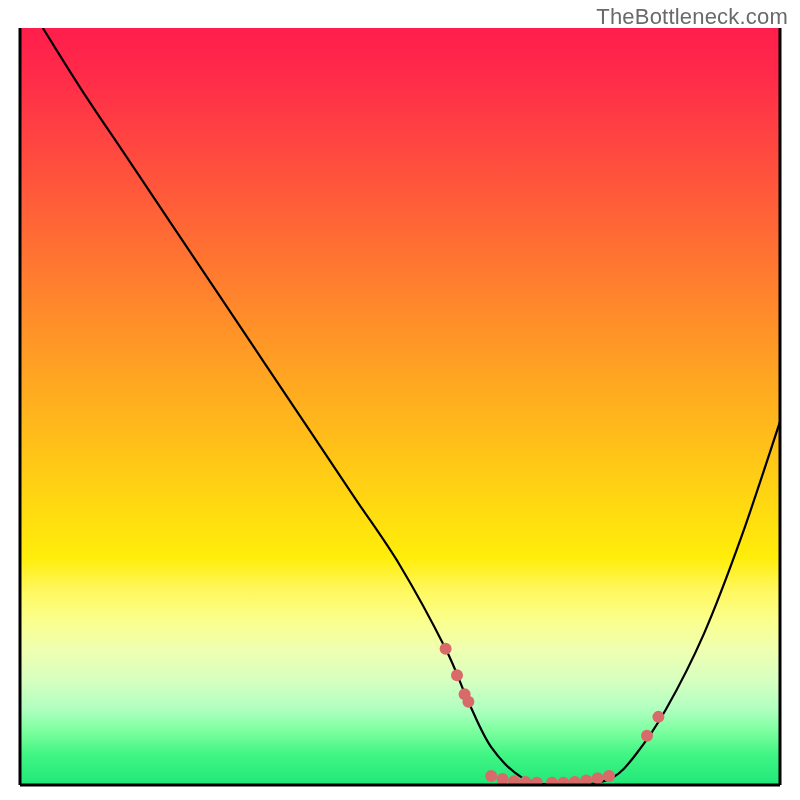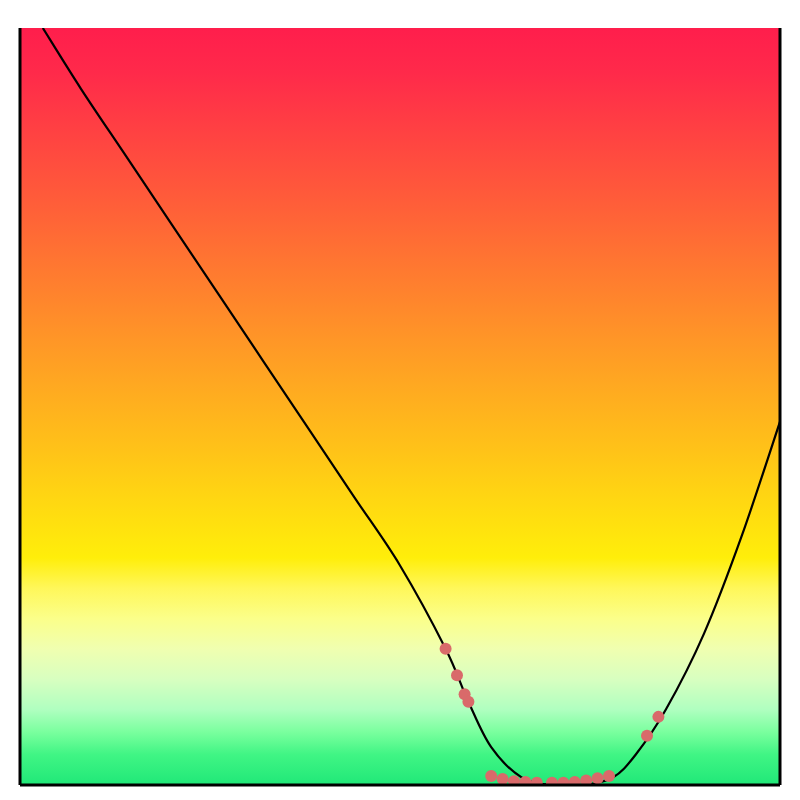--- a/index.html
+++ b/index.html
@@ -84,13 +84,14 @@
           <circle cx="647" cy="735.795" r="6" fill="#d96a6a"></circle>
           <circle cx="658.4" cy="716.87" r="6" fill="#d96a6a"></circle>
         </g>
     </g>
     <g id="axes-group">
       <line id="axis-left" stroke="#000" stroke-width="3" x1="20" y1="28" x2="20" y2="785"></line>
       <line id="axis-right" stroke="#000" stroke-width="3" x1="780" y1="28" x2="780" y2="785"></line>
       <line id="axis-bottom" stroke="#000" stroke-width="3" x1="20" y1="785" x2="780" y2="785"></line>
     </g>
   </svg>
+  <div class="watermark">TheBottleneck.com</div>
 </div>
 
 </body></html>

